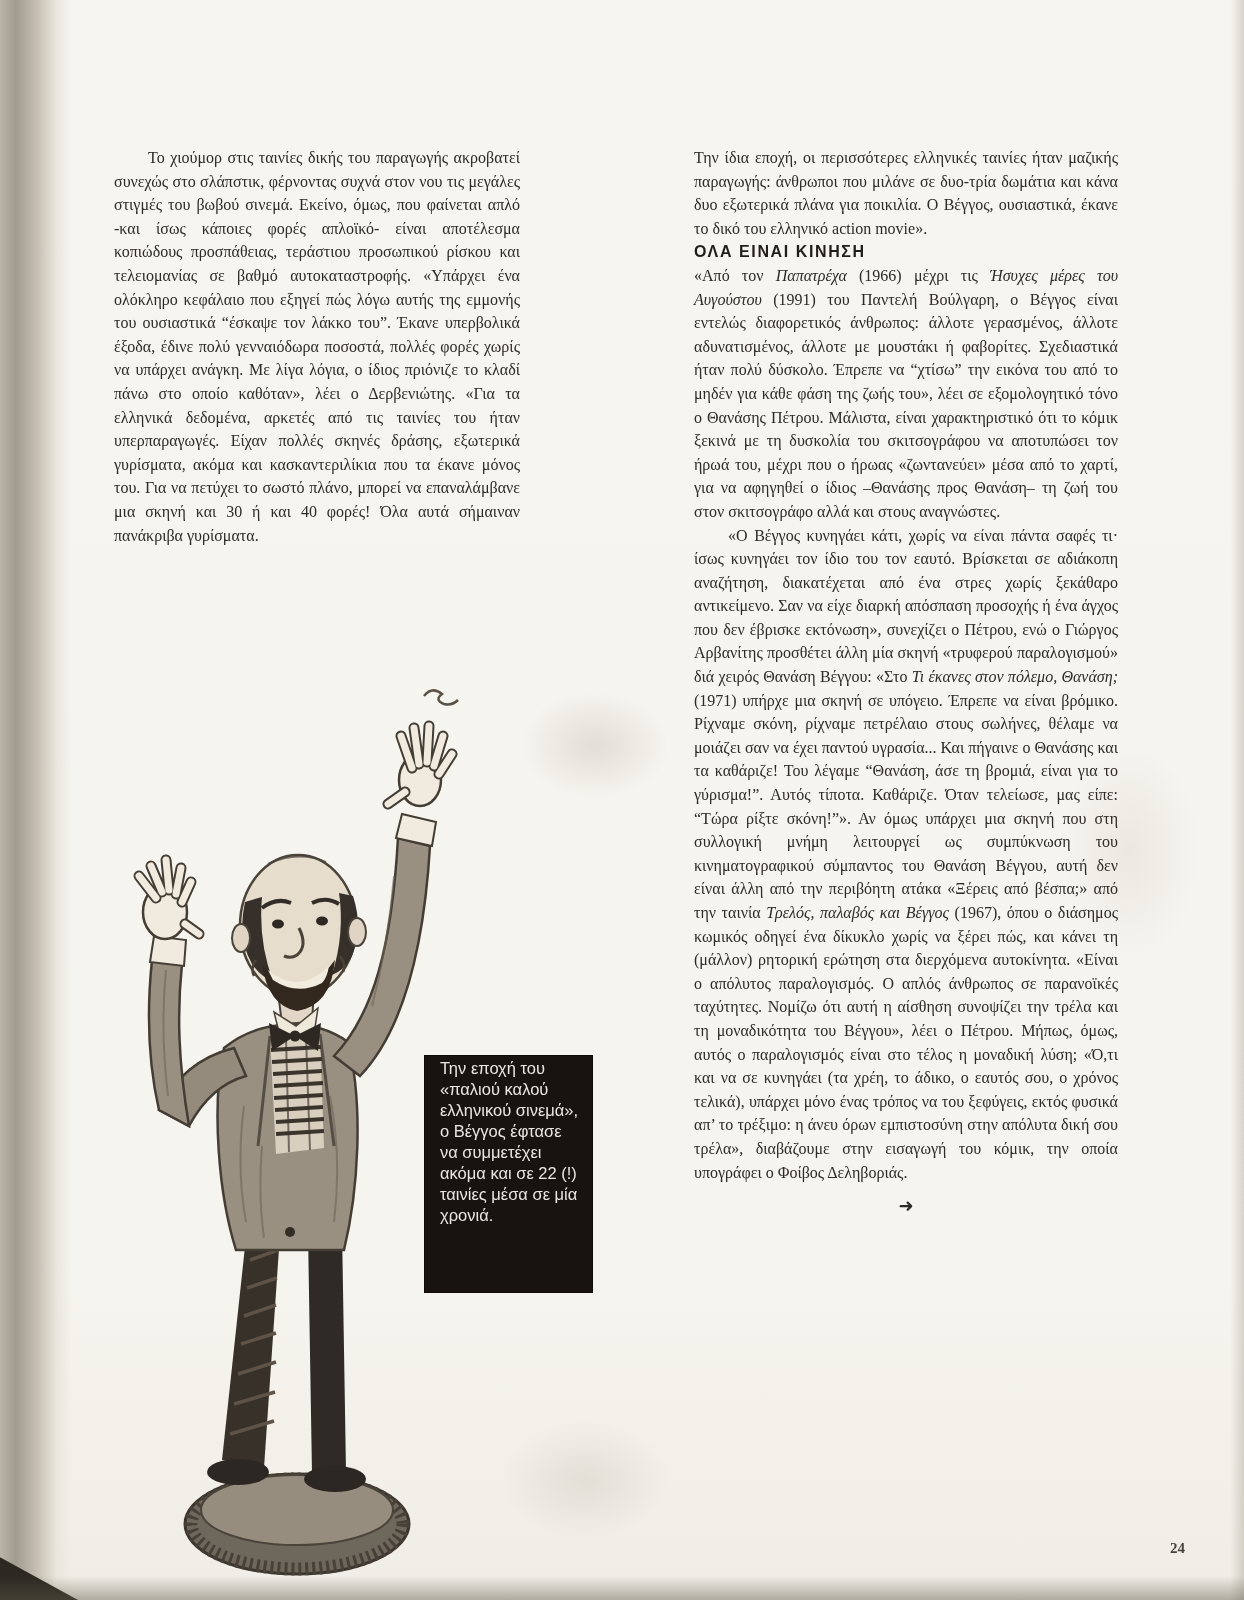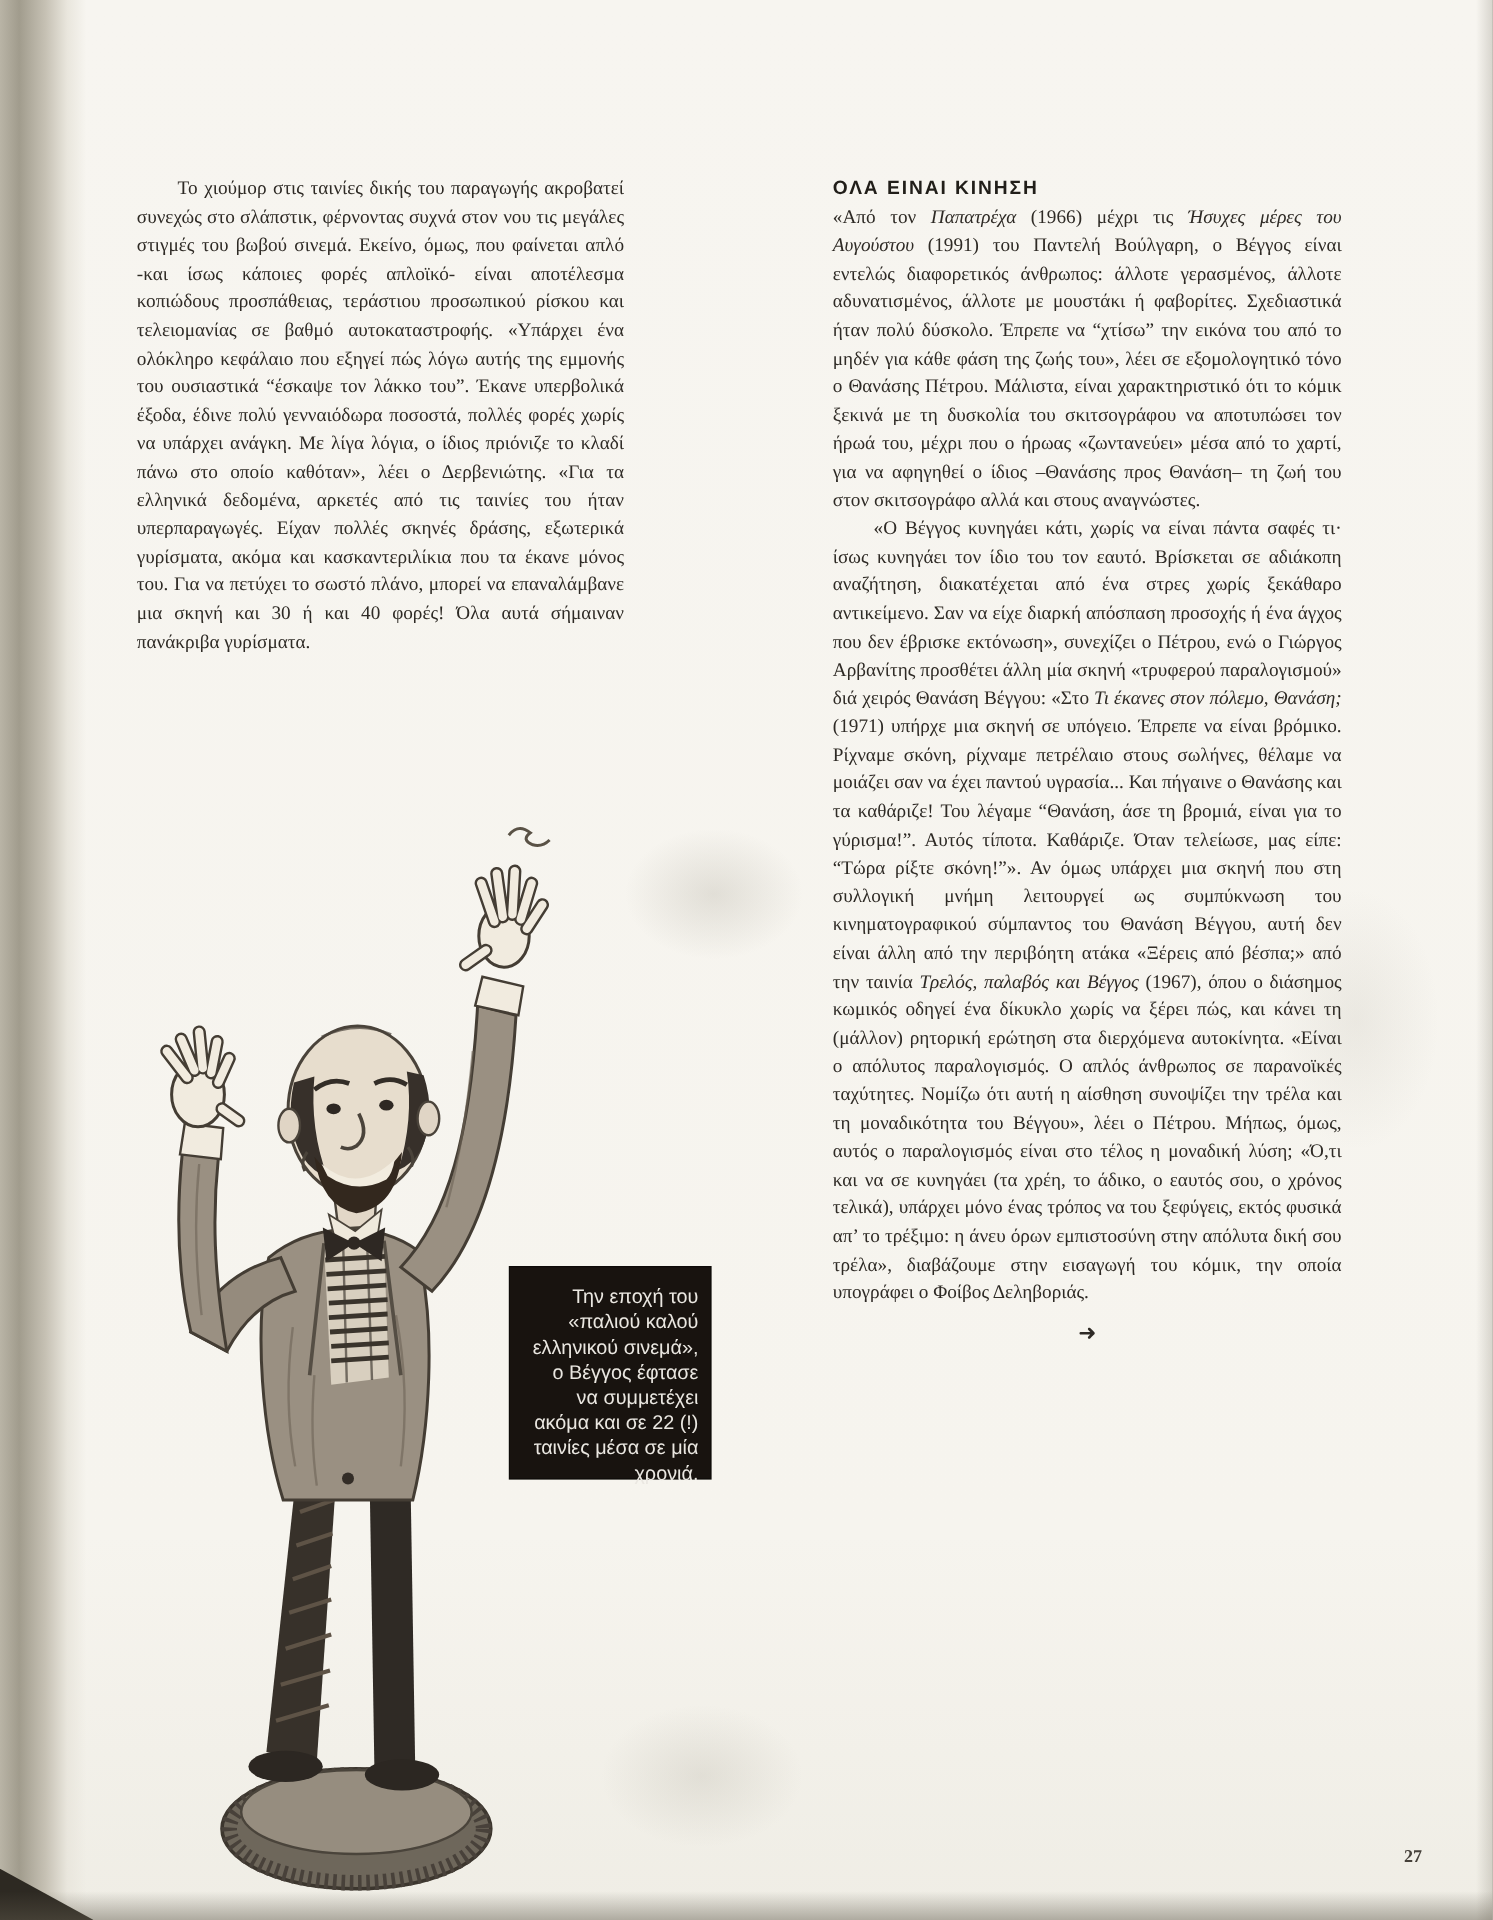--- a/index.html
+++ b/index.html
@@ -41,24 +41,23 @@
     font-weight:bold; font-size:16px; letter-spacing:1.6px; color:#211e19;
     margin:11px 0 5px 0; text-indent:0;
   }
   .continuation-arrow{
     display:block; text-align:center; margin-top:10px; font-size:18px;
     font-family:"DejaVu Sans", sans-serif; color:#2e2a25;
   }
 
   
   .caption-box{
-    position:absolute; left:425px; top:1056px; width:167px; height:176px;
-    background:#18130f; box-sizing:border-box; padding:15px 10px 0 15px;
+    position:absolute; left:425px; top:1056px; width:167px; height:236px;
+    background:#18130f; box-sizing:border-box; padding:2px 10px 0 15px;
     box-shadow:0 0 0 1px #0d0a08;
-    text-align:right;
   }
   .caption-box .caption-text{
     color:#eae7e1; font-family:"Liberation Sans", sans-serif;
     font-size:16.5px; line-height:21px; font-weight:500;
   }
 
   
   .illustration{position:absolute; left:72px; top:676px; width:410px; height:912px;}
   .illustration svg{width:100%; height:100%;}
 
@@ -76,20 +75,21 @@
   <div class="right-shade"></div>
   <div class="smudge s1"></div>
   <div class="smudge s2"></div>
   <div class="smudge s3"></div>
 
   <div class="col col-left">
     <p class="indent">Το χιούμορ στις ταινίες δικής του παραγωγής ακροβατεί συνεχώς στο σλάπστικ, φέρνοντας συχνά στον νου τις μεγάλες στιγμές του βωβού σινεμά. Εκείνο, όμως, που φαίνεται απλό -και ίσως κάποιες φορές απλοϊκό- είναι αποτέλεσμα κοπιώδους προσπάθειας, τεράστιου προσωπικού ρίσκου και τελειομανίας σε βαθμό αυτοκαταστροφής. «Υπάρχει ένα ολόκληρο κεφάλαιο που εξηγεί πώς λόγω αυτής της εμμονής του ουσιαστικά “έσκαψε τον λάκκο του”. Έκανε υπερβολικά έξοδα, έδινε πολύ γενναιόδωρα ποσοστά, πολλές φορές χωρίς να υπάρχει ανάγκη. Με λίγα λόγια, ο ίδιος πριόνιζε το κλαδί πάνω στο οποίο καθόταν», λέει ο Δερβενιώτης. «Για τα ελληνικά δεδομένα, αρκετές από τις ταινίες του ήταν υπερπαραγωγές. Είχαν πολλές σκηνές δράσης, εξωτερικά γυρίσματα, ακόμα και κασκαντεριλίκια που τα έκανε μόνος του. Για να πετύχει το σωστό πλάνο, μπορεί να επαναλάμβανε μια σκηνή και 30 ή και 40 φορές! Όλα αυτά σήμαιναν πανάκριβα γυρίσματα.</p>
   </div>
 
   <div class="col col-right">
+    <p>Την ίδια εποχή, οι περισσότερες ελληνικές ταινίες ήταν μαζικής παραγωγής: άνθρωποι που μιλάνε σε δυο-τρία δωμάτια και κάνα δυο εξωτερικά πλάνα για ποικιλία. Ο Βέγγος, ουσιαστικά, έκανε το δικό του ελληνικό action movie».</p>
     <p class="section-heading">ΟΛΑ ΕΙΝΑΙ ΚΙΝΗΣΗ</p>
     <p><span>«Από τον </span><i>Παπατρέχα</i><span> (1966) μέχρι τις </span><i>Ήσυχες μέρες του Αυγούστου</i><span> (1991) του Παντελή Βούλγαρη, ο Βέγγος είναι εντελώς διαφορετικός άνθρωπος: άλλοτε γερασμένος, άλλοτε αδυνατισμένος, άλλοτε με μουστάκι ή φαβορίτες. Σχεδιαστικά ήταν πολύ δύσκολο. Έπρεπε να “χτίσω” την εικόνα του από το μηδέν για κάθε φάση της ζωής του», λέει σε εξομολογητικό τόνο ο Θανάσης Πέτρου. Μάλιστα, είναι χαρακτηριστικό ότι το κόμικ ξεκινά με τη δυσκολία του σκιτσογράφου να αποτυπώσει τον ήρωά του, μέχρι που ο ήρωας «ζωντανεύει» μέσα από το χαρτί, για να αφηγηθεί ο ίδιος –Θανάσης προς Θανάση– τη ζωή του στον σκιτσογράφο αλλά και στους αναγνώστες.</span></p>
     <p class="indent"><span>«Ο Βέγγος κυνηγάει κάτι, χωρίς να είναι πάντα σαφές τι· ίσως κυνηγάει τον ίδιο του τον εαυτό. Βρίσκεται σε αδιάκοπη αναζήτηση, διακατέχεται από ένα στρες χωρίς ξεκάθαρο αντικείμενο. Σαν να είχε διαρκή απόσπαση προσοχής ή ένα άγχος που δεν έβρισκε εκτόνωση», συνεχίζει ο Πέτρου, ενώ ο Γιώργος Αρβανίτης προσθέτει άλλη μία σκηνή «τρυφερού παραλογισμού» διά χειρός Θανάση Βέγγου: «Στο </span><i>Τι έκανες στον πόλεμο, Θανάση;</i><span> (1971) υπήρχε μια σκηνή σε υπόγειο. Έπρεπε να είναι βρόμικο. Ρίχναμε σκόνη, ρίχναμε πετρέλαιο στους σωλήνες, θέλαμε να μοιάζει σαν να έχει παντού υγρασία... Και πήγαινε ο Θανάσης και τα καθάριζε! Του λέγαμε “Θανάση, άσε τη βρομιά, είναι για το γύρισμα!”. Αυτός τίποτα. Καθάριζε. Όταν τελείωσε, μας είπε: “Τώρα ρίξτε σκόνη!”». Αν όμως υπάρχει μια σκηνή που στη συλλογική μνήμη λειτουργεί ως συμπύκνωση του κινηματογραφικού σύμπαντος του Θανάση Βέγγου, αυτή δεν είναι άλλη από την περιβόητη ατάκα «Ξέρεις από βέσπα;» από την ταινία </span><i>Τρελός, παλαβός και Βέγγος</i><span> (1967), όπου ο διάσημος κωμικός οδηγεί ένα δίκυκλο χωρίς να ξέρει πώς, και κάνει τη (μάλλον) ρητορική ερώτηση στα διερχόμενα αυτοκίνητα. «Είναι ο απόλυτος παραλογισμός. Ο απλός άνθρωπος σε παρανοϊκές ταχύτητες. Νομίζω ότι αυτή η αίσθηση συνοψίζει την τρέλα και τη μοναδικότητα του Βέγγου», λέει ο Πέτρου. Μήπως, όμως, αυτός ο παραλογισμός είναι στο τέλος η μοναδική λύση; «Ό,τι και να σε κυνηγάει (τα χρέη, το άδικο, ο εαυτός σου, ο χρόνος τελικά), υπάρχει μόνο ένας τρόπος να του ξεφύγεις, εκτός φυσικά απ’ το τρέξιμο: η άνευ όρων εμπιστοσύνη στην απόλυτα δική σου τρέλα», διαβάζουμε στην εισαγωγή του κόμικ, την οποία υπογράφει ο Φοίβος Δεληβοριάς.</span></p>
     <span class="continuation-arrow">➜</span>
   </div>
 
   <div class="illustration" title="Σκίτσο του Θανάση Βέγγου να χαιρετά με τα δύο χέρια ψηλά, πάνω σε οβάλ βάση">
     <svg viewBox="0 0 410 912" xmlns="http://www.w3.org/2000/svg">
 
       <path d="M352,20 q8,-10 18,-2 q-8,6 2,10 q8,2 14,-4" stroke="#5a5246" fill="none" stroke-width="2.5"></path>
@@ -167,18 +167,18 @@
           <path d="M84,222 L67,200 M90,216 L79,190 M97,214 L94,184 M104,218 L109,192 M110,226 L119,206 M113,248 L127,258" stroke="#f1ebdf" stroke-width="7"></path>
         </g>
       </g>
     </svg>
   </div>
 
   <div class="caption-box">
     <div class="caption-text">Την εποχή του «παλιού καλού ελληνικού σινεμά», ο Βέγγος έφτασε να συμμετέχει ακόμα και σε 22 (!) ταινίες μέσα σε μία χρονιά.</div>
   </div>
 
-  <div class="page-num">27</div>
+  <div class="page-num">24</div>
 
   <div class="corner-dark"></div>
   <div class="bottom-shade"></div>
 
 </div>
 
 </body></html>

